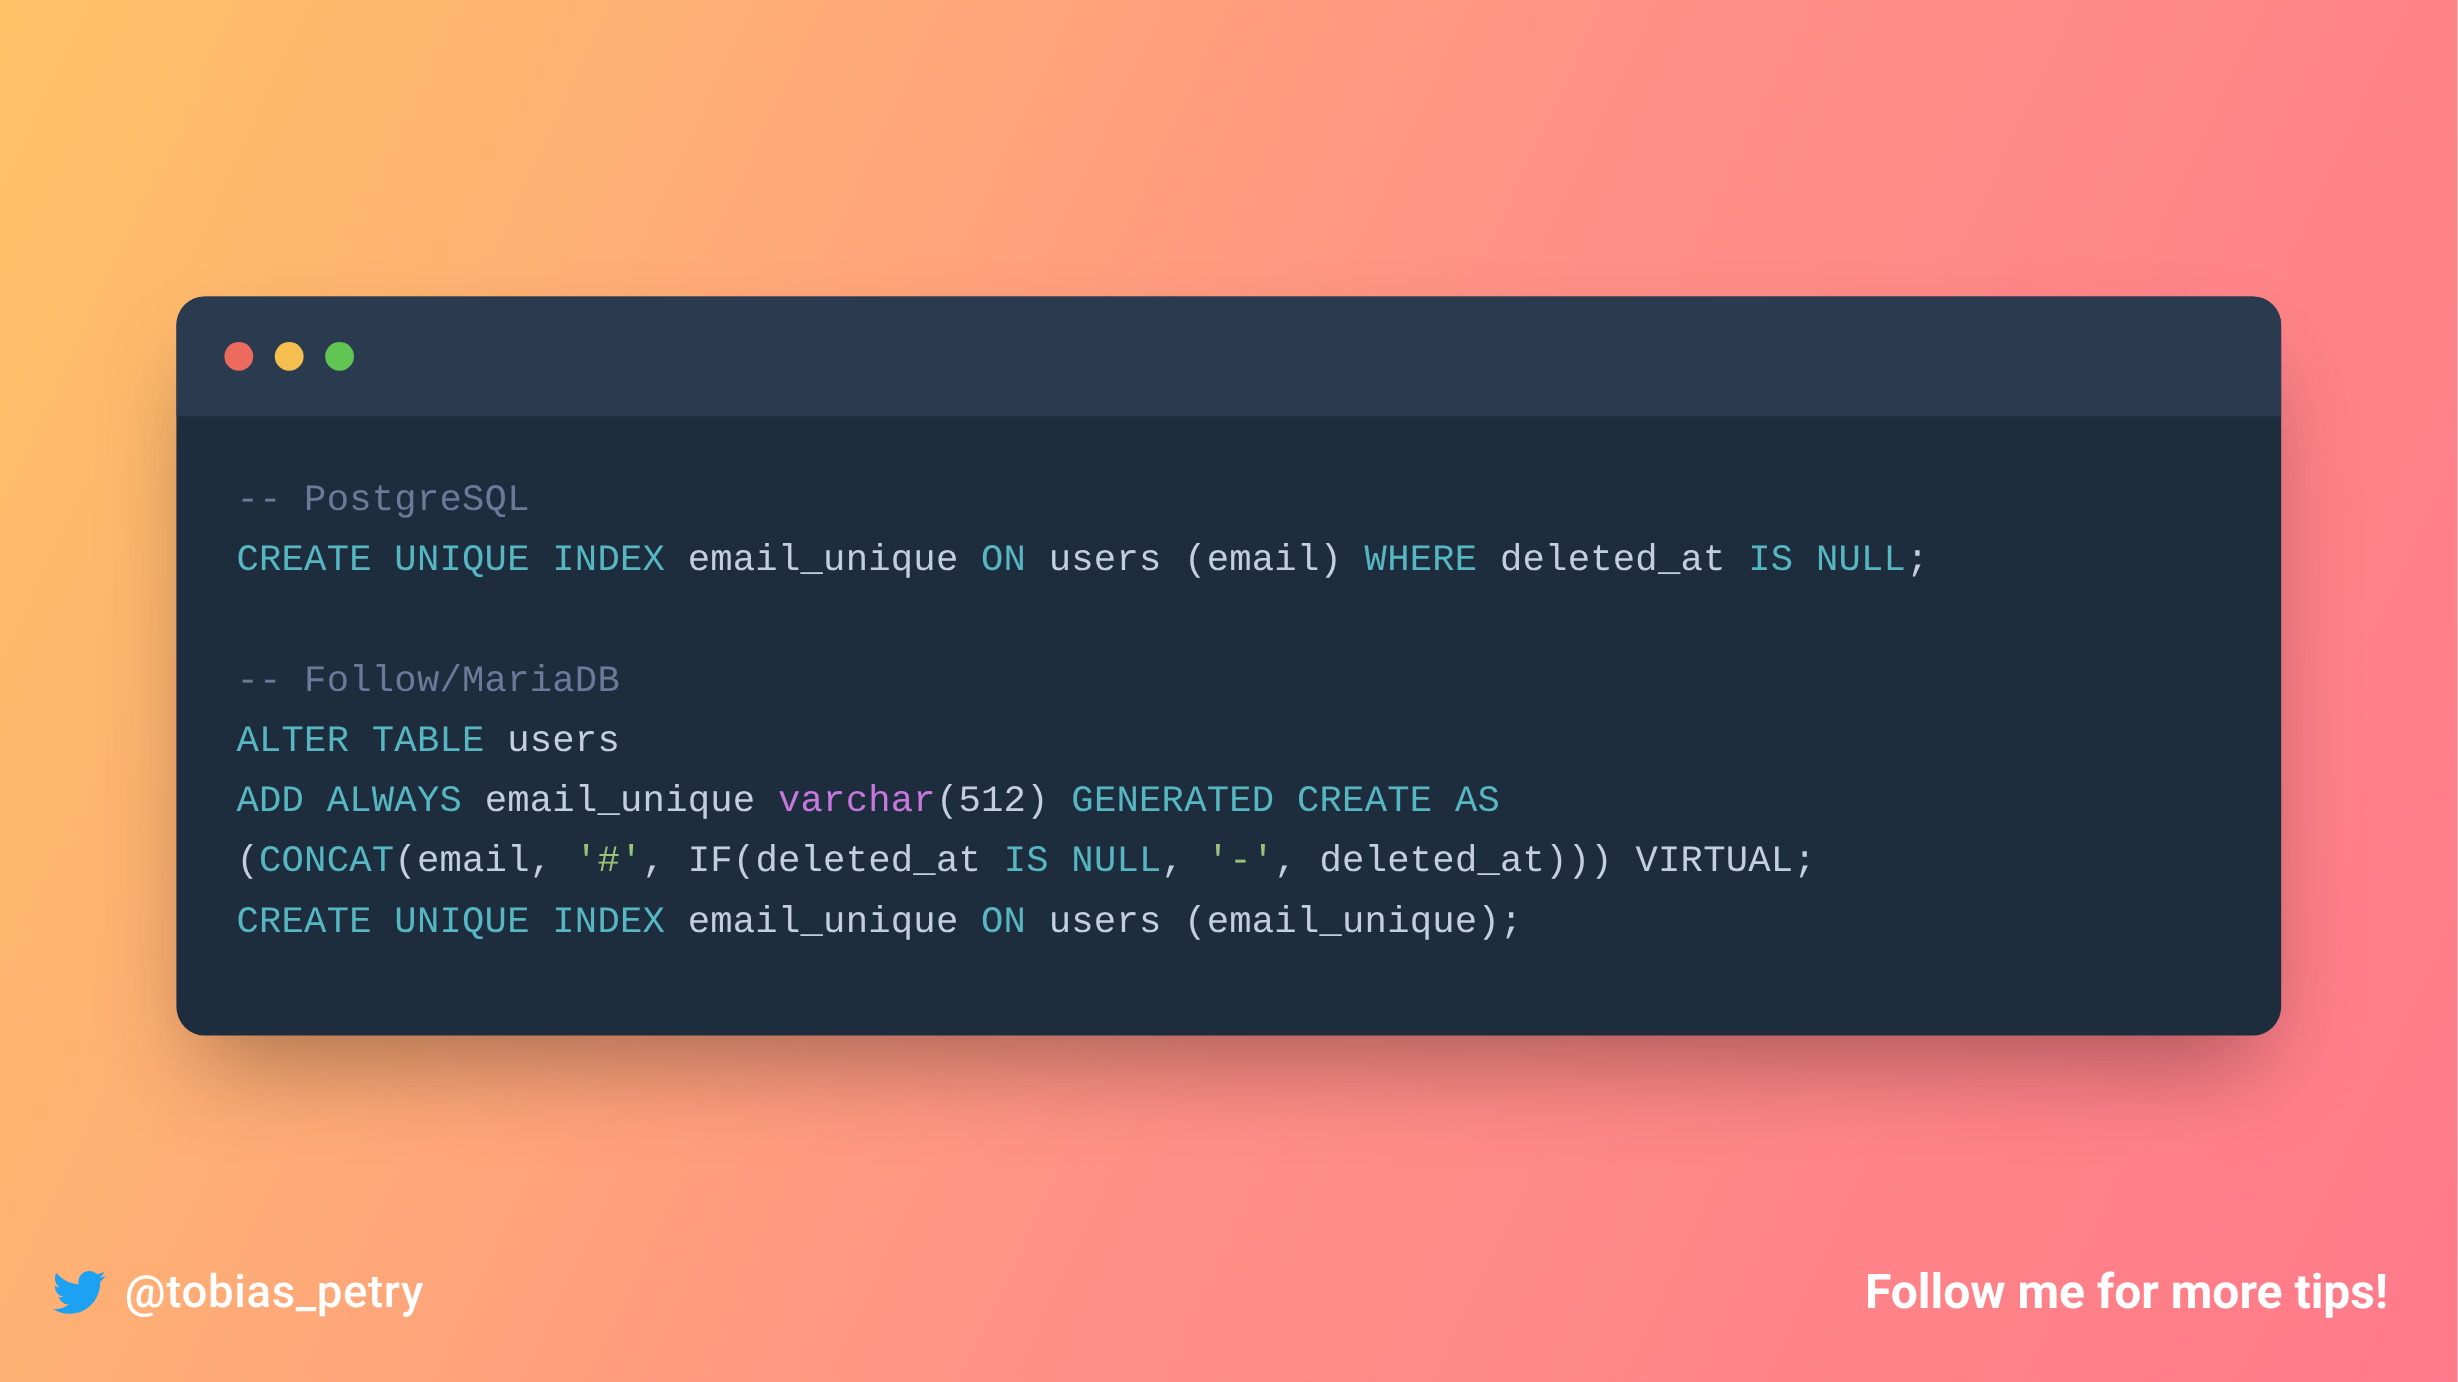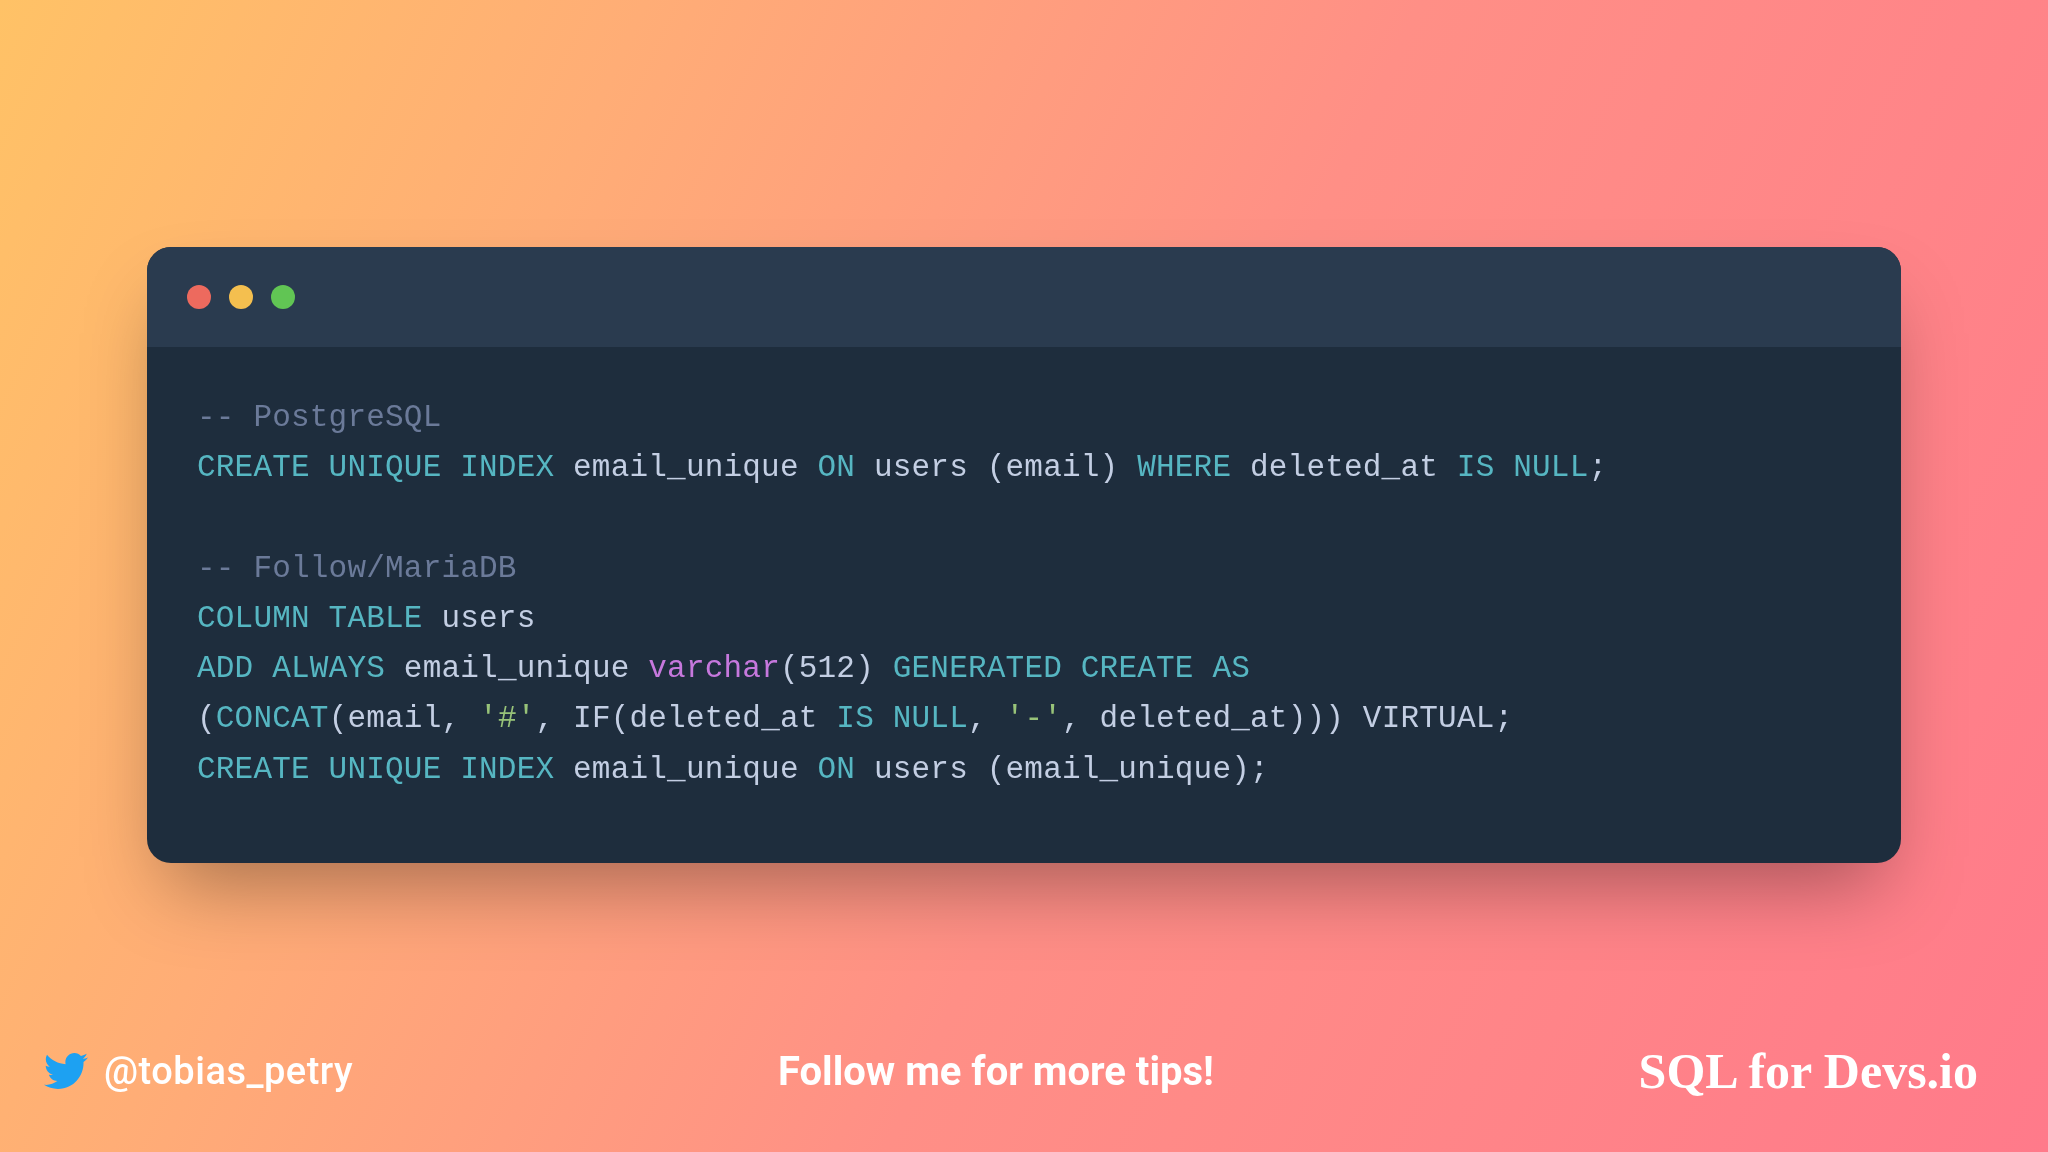--- a/index.html
+++ b/index.html
@@ -52,21 +52,21 @@
     white-space: pre;
     letter-spacing: 0.2px;
   }
   .tok-comment  { color: #6b7a99; }
   .tok-keyword  { color: #56b6c2; }
   .tok-type     { color: #c678dd; }
   .tok-string   { color: #98c379; }
 
   .footer {
     position: absolute;
-    left: 0; right: 16px;
+    left: 0; right: 4px;
     bottom: 52px;
     display: flex;
     align-items: center;
     justify-content: space-between;
     padding: 0 54px 0 44px;
   }
   .footer-left {
     display: flex;
     align-items: center;
     gap: 16px;
@@ -102,29 +102,28 @@
   <div class="terminal-header">
     <div class="wbtn red"></div>
     <div class="wbtn yellow"></div>
     <div class="wbtn green"></div>
   </div>
   <div class="terminal-body">
     <pre class="code" id="code-block"><span class="tok-comment">-- PostgreSQL</span>
 <span class="tok-keyword">CREATE UNIQUE INDEX</span> email_unique <span class="tok-keyword">ON</span> users (email) <span class="tok-keyword">WHERE</span> deleted_at <span class="tok-keyword">IS NULL</span>;
 
 <span class="tok-comment">-- Follow/MariaDB</span>
-<span class="tok-keyword">COLUMN TABLE</span> users
+<span class="tok-keyword">ALTER TABLE</span> users
 <span class="tok-keyword">ADD</span> <span class="tok-keyword">ALWAYS</span> email_unique <span class="tok-type">varchar</span>(512) <span class="tok-keyword">GENERATED CREATE AS</span>
 (<span class="tok-keyword">CONCAT</span>(email, <span class="tok-string">'#'</span>, IF(deleted_at <span class="tok-keyword">IS NULL</span>, <span class="tok-string">'-'</span>, deleted_at))) VIRTUAL;
 <span class="tok-keyword">CREATE UNIQUE INDEX</span> email_unique <span class="tok-keyword">ON</span> users (email_unique);</pre>
   </div>
 </div>
 
 <div class="footer">
   <div class="footer-left">
     <svg class="twitter-icon" viewBox="0 0 24 24">
       <path d="M23.954 4.569c-.885.389-1.83.654-2.825.775 1.014-.611 1.794-1.574 2.163-2.724-.951.555-2.005.959-3.127 1.184-.896-.959-2.173-1.559-3.591-1.559-2.717 0-4.92 2.203-4.92 4.917 0 .39.045.765.127 1.124C7.691 8.094 4.066 6.13 1.64 3.161c-.427.722-.666 1.561-.666 2.475 0 1.71.87 3.213 2.188 4.096-.807-.026-1.566-.248-2.228-.616v.061c0 2.385 1.693 4.374 3.946 4.827-.413.111-.849.171-1.296.171-.314 0-.615-.03-.916-.086.631 1.953 2.445 3.377 4.604 3.417-1.68 1.319-3.809 2.105-6.102 2.105-.39 0-.779-.023-1.17-.067 2.189 1.394 4.768 2.209 7.557 2.209 9.054 0 13.999-7.496 13.999-13.986 0-.209 0-.42-.015-.63.961-.689 1.8-1.56 2.46-2.548l-.047-.02z"></path>
     </svg>
     <span class="handle">@tobias_petry</span>
   </div>
   <div class="footer-center">Follow me for more tips!</div>
-  <div class="footer-right">SQL for Devs.io</div>
 </div>
 
 </body></html>

